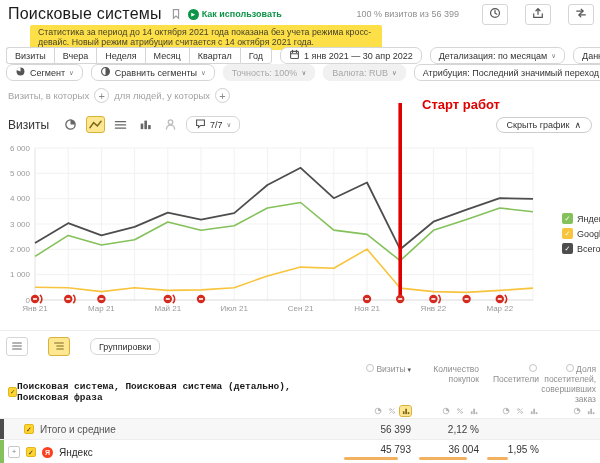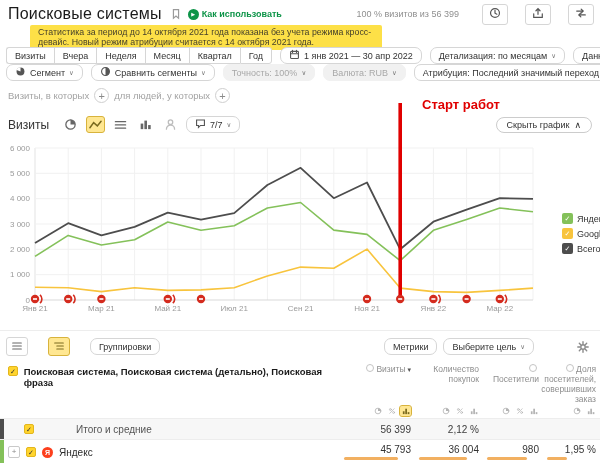--- a/index.html
+++ b/index.html
@@ -60,21 +60,21 @@
   
   .table-sec{top:330px;left:0;right:0;bottom:0;border-top:1px solid #ededed;}
   .tbl-toolbar{display:flex;align-items:center;gap:20px;padding:6px 6px 4px 6px;}
   .mini-view{width:20px;height:17px;display:inline-flex;align-items:center;justify-content:center;
              border:1px solid #d6d6d6;border-radius:3px;background:#fff;}
   .mini-view.active{background:#ffe792;border-color:#d8b33c;}
   .tb-right{margin-left:auto;display:flex;align-items:center;gap:6px;}
   .gear{margin-left:36px;margin-right:4px;display:inline-flex;}
   .grid{display:grid;grid-template-columns:1fr 75px 68px 60px 57px;}
   .tbl-head{padding-top:4px;}
-  .dim-cell{display:flex;align-items:flex-start;gap:6px;padding:2px 0 0 8px;}
+  .dim-cell{display:flex;align-items:center;gap:0;padding:2px 0 0 8px;font-family:Liberation Mono, monospace;}
   .dim-txt{font-size:9.5px;font-weight:bold;color:#1a1a1a;}
   .col-head{display:flex;flex-direction:column;align-items:flex-end;padding:0 4px;min-height:38px;box-sizing:border-box;}
   .col-lbl{font-size:8.5px;line-height:10px;color:#8e8e8e;text-align:right;}
   .help-dot{display:inline-block;width:6px;height:6px;border:1px solid #c4c4c4;border-radius:50%;margin-right:2px;}
   .sort{color:#555;font-size:7px;}
   .minis{margin-top:auto;display:flex;gap:3px;align-items:center;padding:2px 0 2px 0;}
   .mini-chip{display:inline-flex;align-items:center;justify-content:center;width:11px;height:10px;border-radius:2px;}
   .mini-chip.active{background:#ffe792;outline:1px solid #d8b33c;}
   .t-row{border-top:1px solid #ededed;position:relative;}
   .t-row.total{background:#f7f7f7;}
@@ -354,35 +354,20 @@
           <span id="ic-flat"><svg width="12" height="12" viewBox="0 0 14 14" fill="none" stroke="#666" stroke-width="1.4" stroke-linecap="round">
               <path d="M2 3.5 h10 M2 7 h10 M2 10.5 h10"></path>
             </svg></span>
         </span>
       <span class="mini-view active">
           <span id="ic-tree"><svg width="12" height="12" viewBox="0 0 14 14" fill="none" stroke="#666" stroke-width="1.4" stroke-linecap="round">
               <path d="M2 3.5 h10 M4.5 7 h7.5 M4.5 10.5 h7.5" stroke="#7a6a1e"></path>
             </svg></span>
         </span>
       <button class="btn">Группировки</button>
-      <span class="tb-right">
-        <button class="btn">Метрики</button>
-        <button class="btn">
-          <span>Выберите цель</span>
-          <span class="caret">∨</span>
-        </button>
-        <span class="gear" id="ic-gear">
-            <svg width="14" height="14" viewBox="0 0 14 14" fill="none" stroke="#666" stroke-width="1.4" stroke-linecap="round">
-              <g stroke="#8a8a8a">
-                <circle cx="7" cy="7" r="2.2"></circle>
-                <path d="M7 1.8v2 M7 10.2v2 M1.8 7h2 M10.2 7h2 M3.3 3.3l1.4 1.4 M9.3 9.3l1.4 1.4 M10.7 3.3 9.3 4.7 M4.7 9.3 3.3 10.7"></path>
-              </g>
-            </svg>
-          </span>
-      </span>
     </div>
 
     <div class="grid tbl-head">
       <div class="dim-cell">
         <span class="cbx">✓</span>
         <span class="dim-txt">Поисковая система, Поисковая система (детально), Поисковая фраза</span>
       </div>
 
     <div class="col-head">
           <span class="col-lbl"><span class="help-dot"></span>Визиты<span class="sort"> ▾</span></span>
@@ -486,21 +471,21 @@
           </span>
         </div>
       </div>
 
     <div id="tbl-rows">
         <div class="grid t-row total" style="height: 20px;">
           <span class="strip" style="background: rgb(77, 77, 77);"></span>
           <div class="name-cell">
             <span style="width: 10px;"></span>
             <span class="cbx">✓</span>
-            <span style="color: rgb(85, 85, 85); margin-left: 36px;">Итого и средние</span>
+            <span style="color: rgb(85, 85, 85);">Итого и средние</span>
           </div>
           <div class="num-cell">
             <span class="num">56 399</span>
           </div>
           <div class="num-cell">
             <span class="num">2,12 %</span>
           </div>
         </div>
         <div class="grid t-row" style="height: 24px;">
           <span class="strip" style="background: rgb(132, 193, 90);"></span>
@@ -512,24 +497,20 @@
           </div>
           <div class="num-cell">
             <span class="num">45 793</span>
             <span class="bar" style="width: 81%;"></span>
           </div>
           <div class="num-cell">
             <span class="num">36 004</span>
             <span class="bar" style="width: 80%;"></span>
           </div>
           <div class="num-cell">
-            <span class="num">980</span>
-            <span class="bar" style="width: 77%;"></span>
-          </div>
-          <div class="num-cell">
             <span class="num">1,95 %</span>
             <span class="bar" style="width: 41%;"></span>
           </div>
         </div>
       </div>
   </div>
 
 </div>
 
 </body></html>

